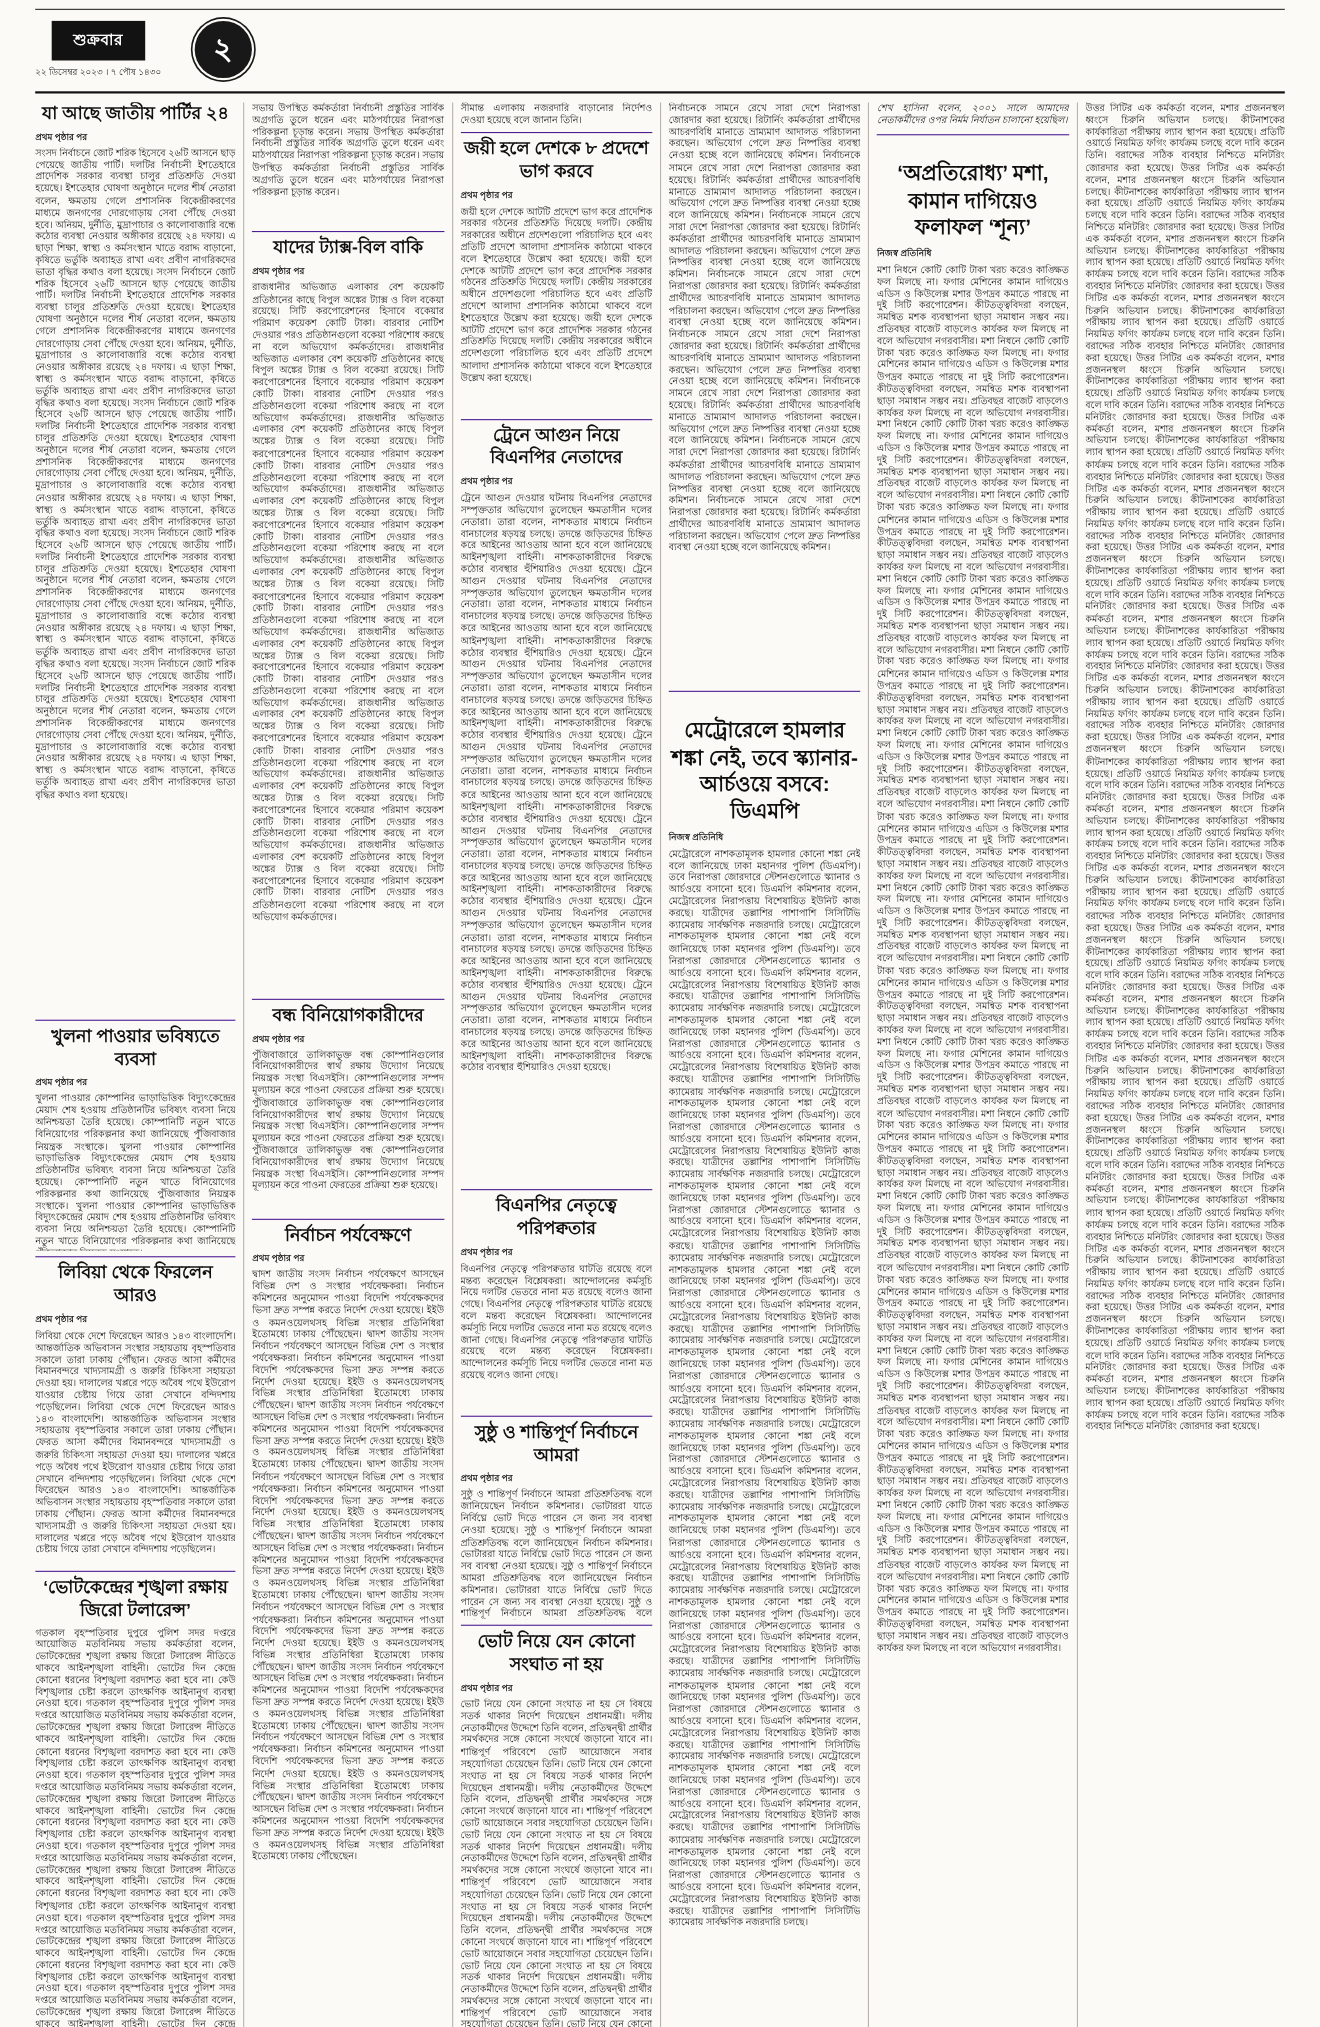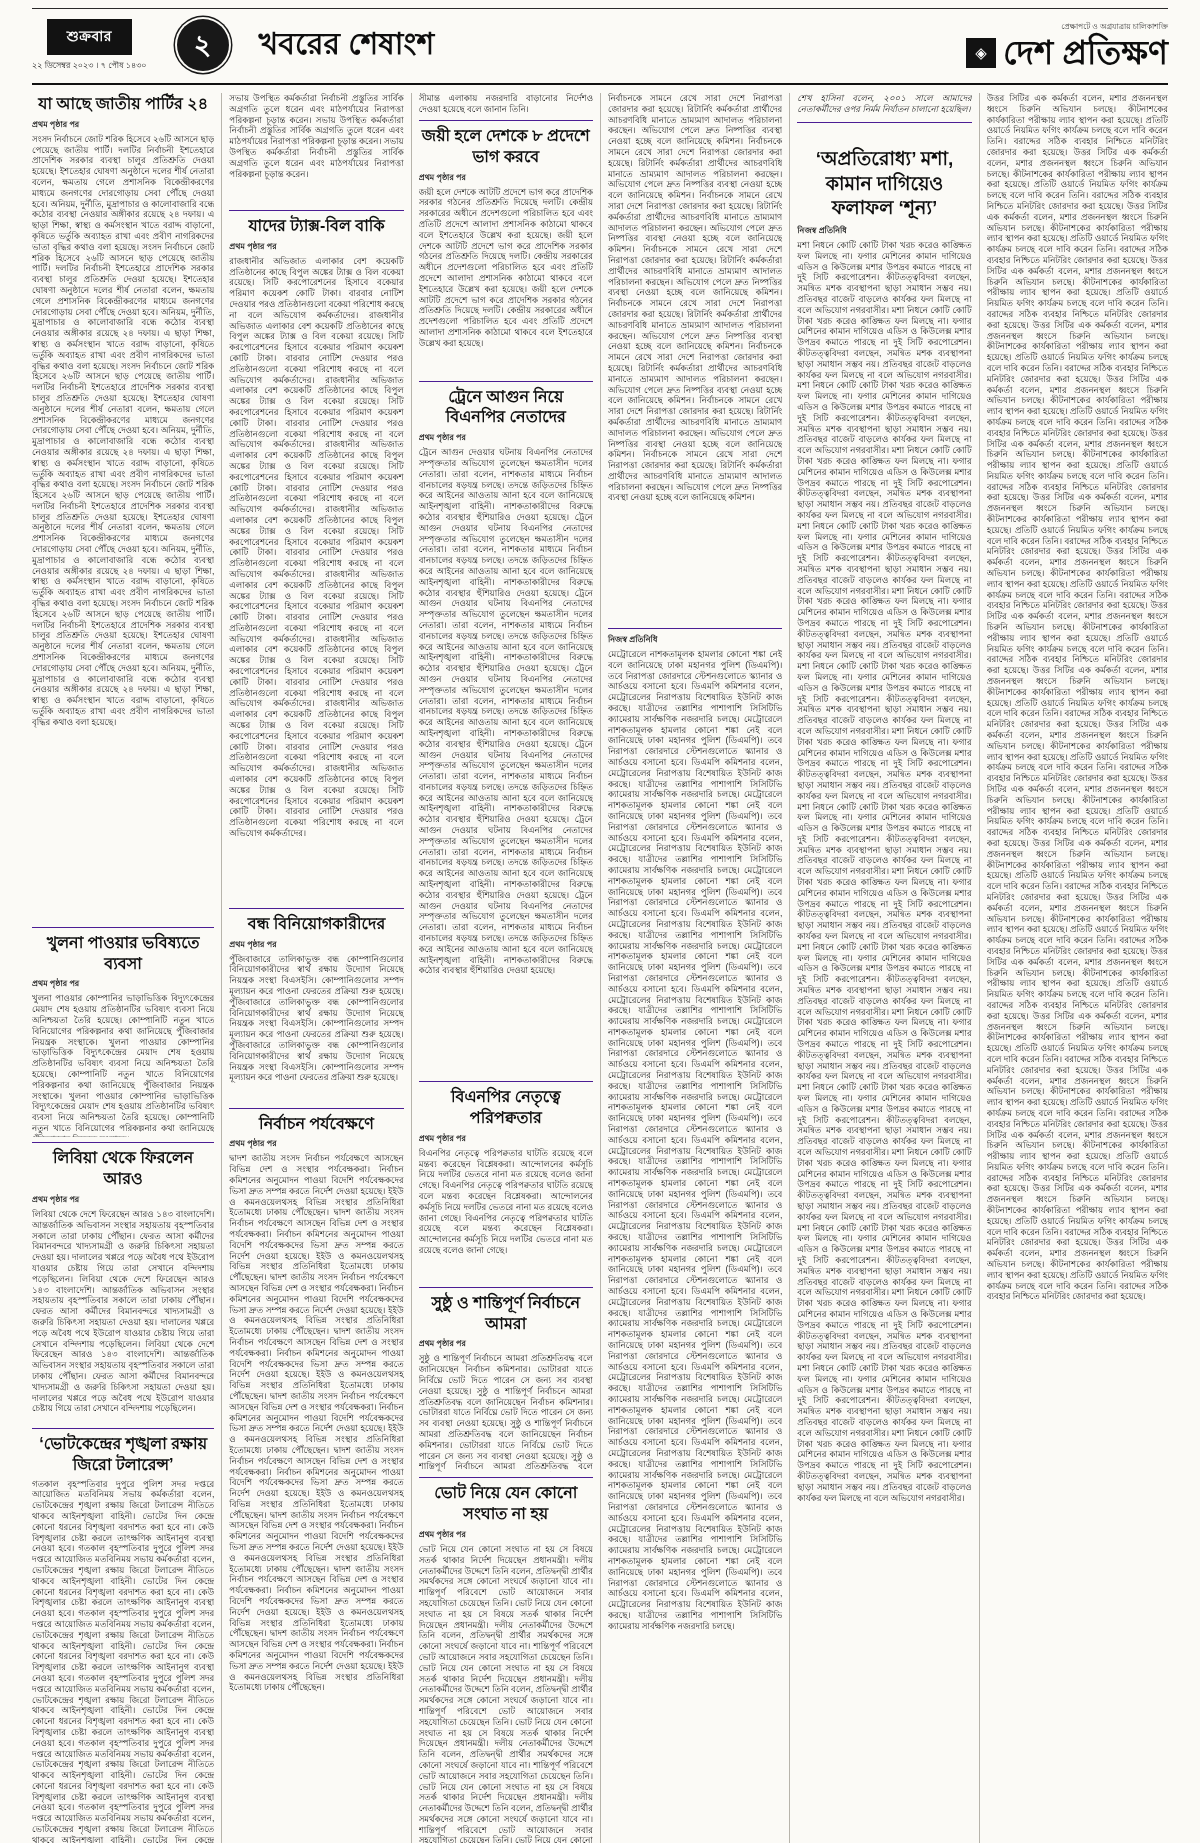--- a/index.html
+++ b/index.html
@@ -58,29 +58,21 @@
       <div class="day-box">
         <span>শুক্রবার</span>
       </div>
       <div class="date-line">২২ ডিসেম্বর ২০২৩ । ৭ পৌষ ১৪৩০</div>
     </div>
 
     <div class="page-num">
       <span class="num">২</span>
     </div>
 
-    <h1 class="section-title">খবরের শেষাংশ</h1>
 
-    <div class="masthead">
-      <div class="tagline">প্রেক্ষাপটে ও অগ্রযাত্রায় চালিকাশক্তি</div>
-      <div class="masthead-row">
-        <span class="logo">◈</span>
-        <span class="masthead-title">দেশ প্রতিক্ষণ</span>
-      </div>
-    </div>
   </header>
 
   <div class="header-rule"></div>
 
   <main class="content" id="columns">
       <div class="col">
         <article class="article">
           <h2 class="headline">যা আছে জাতীয় পার্টির ২৪</h2>
           <div class="dateline">প্রথম পৃষ্ঠার পর</div>
           <p class="body" style="height: 788px;">সংসদ নির্বাচনে জোট শরিক হিসেবে ২৬টি আসনে ছাড় পেয়েছে জাতীয় পার্টি। দলটির নির্বাচনী ইশতেহারে প্রাদেশিক সরকার ব্যবস্থা চালুর প্রতিশ্রুতি দেওয়া হয়েছে। ইশতেহার ঘোষণা অনুষ্ঠানে দলের শীর্ষ নেতারা বলেন, ক্ষমতায় গেলে প্রশাসনিক বিকেন্দ্রীকরণের মাধ্যমে জনগণের দোরগোড়ায় সেবা পৌঁছে দেওয়া হবে। অনিয়ম, দুর্নীতি, মুদ্রাপাচার ও কালোবাজারি বন্ধে কঠোর ব্যবস্থা নেওয়ার অঙ্গীকার রয়েছে ২৪ দফায়। এ ছাড়া শিক্ষা, স্বাস্থ্য ও কর্মসংস্থান খাতে বরাদ্দ বাড়ানো, কৃষিতে ভর্তুকি অব্যাহত রাখা এবং প্রবীণ নাগরিকদের ভাতা বৃদ্ধির কথাও বলা হয়েছে। সংসদ নির্বাচনে জোট শরিক হিসেবে ২৬টি আসনে ছাড় পেয়েছে জাতীয় পার্টি। দলটির নির্বাচনী ইশতেহারে প্রাদেশিক সরকার ব্যবস্থা চালুর প্রতিশ্রুতি দেওয়া হয়েছে। ইশতেহার ঘোষণা অনুষ্ঠানে দলের শীর্ষ নেতারা বলেন, ক্ষমতায় গেলে প্রশাসনিক বিকেন্দ্রীকরণের মাধ্যমে জনগণের দোরগোড়ায় সেবা পৌঁছে দেওয়া হবে। অনিয়ম, দুর্নীতি, মুদ্রাপাচার ও কালোবাজারি বন্ধে কঠোর ব্যবস্থা নেওয়ার অঙ্গীকার রয়েছে ২৪ দফায়। এ ছাড়া শিক্ষা, স্বাস্থ্য ও কর্মসংস্থান খাতে বরাদ্দ বাড়ানো, কৃষিতে ভর্তুকি অব্যাহত রাখা এবং প্রবীণ নাগরিকদের ভাতা বৃদ্ধির কথাও বলা হয়েছে। সংসদ নির্বাচনে জোট শরিক হিসেবে ২৬টি আসনে ছাড় পেয়েছে জাতীয় পার্টি। দলটির নির্বাচনী ইশতেহারে প্রাদেশিক সরকার ব্যবস্থা চালুর প্রতিশ্রুতি দেওয়া হয়েছে। ইশতেহার ঘোষণা অনুষ্ঠানে দলের শীর্ষ নেতারা বলেন, ক্ষমতায় গেলে প্রশাসনিক বিকেন্দ্রীকরণের মাধ্যমে জনগণের দোরগোড়ায় সেবা পৌঁছে দেওয়া হবে। অনিয়ম, দুর্নীতি, মুদ্রাপাচার ও কালোবাজারি বন্ধে কঠোর ব্যবস্থা নেওয়ার অঙ্গীকার রয়েছে ২৪ দফায়। এ ছাড়া শিক্ষা, স্বাস্থ্য ও কর্মসংস্থান খাতে বরাদ্দ বাড়ানো, কৃষিতে ভর্তুকি অব্যাহত রাখা এবং প্রবীণ নাগরিকদের ভাতা বৃদ্ধির কথাও বলা হয়েছে। সংসদ নির্বাচনে জোট শরিক হিসেবে ২৬টি আসনে ছাড় পেয়েছে জাতীয় পার্টি। দলটির নির্বাচনী ইশতেহারে প্রাদেশিক সরকার ব্যবস্থা চালুর প্রতিশ্রুতি দেওয়া হয়েছে। ইশতেহার ঘোষণা অনুষ্ঠানে দলের শীর্ষ নেতারা বলেন, ক্ষমতায় গেলে প্রশাসনিক বিকেন্দ্রীকরণের মাধ্যমে জনগণের দোরগোড়ায় সেবা পৌঁছে দেওয়া হবে। অনিয়ম, দুর্নীতি, মুদ্রাপাচার ও কালোবাজারি বন্ধে কঠোর ব্যবস্থা নেওয়ার অঙ্গীকার রয়েছে ২৪ দফায়। এ ছাড়া শিক্ষা, স্বাস্থ্য ও কর্মসংস্থান খাতে বরাদ্দ বাড়ানো, কৃষিতে ভর্তুকি অব্যাহত রাখা এবং প্রবীণ নাগরিকদের ভাতা বৃদ্ধির কথাও বলা হয়েছে। সংসদ নির্বাচনে জোট শরিক হিসেবে ২৬টি আসনে ছাড় পেয়েছে জাতীয় পার্টি। দলটির নির্বাচনী ইশতেহারে প্রাদেশিক সরকার ব্যবস্থা চালুর প্রতিশ্রুতি দেওয়া হয়েছে। ইশতেহার ঘোষণা অনুষ্ঠানে দলের শীর্ষ নেতারা বলেন, ক্ষমতায় গেলে প্রশাসনিক বিকেন্দ্রীকরণের মাধ্যমে জনগণের দোরগোড়ায় সেবা পৌঁছে দেওয়া হবে। অনিয়ম, দুর্নীতি, মুদ্রাপাচার ও কালোবাজারি বন্ধে কঠোর ব্যবস্থা নেওয়ার অঙ্গীকার রয়েছে ২৪ দফায়। এ ছাড়া শিক্ষা, স্বাস্থ্য ও কর্মসংস্থান খাতে বরাদ্দ বাড়ানো, কৃষিতে ভর্তুকি অব্যাহত রাখা এবং প্রবীণ নাগরিকদের ভাতা বৃদ্ধির কথাও বলা হয়েছে। </p>
@@ -148,20 +140,21 @@
           <h2 class="headline">ভোট নিয়ে যেন কোনো সংঘাত না হয়</h2>
           <div class="dateline">প্রথম পৃষ্ঠার পর</div>
           <p class="body" style="height: 452px;">ভোট নিয়ে যেন কোনো সংঘাত না হয় সে বিষয়ে সতর্ক থাকার নির্দেশ দিয়েছেন প্রধানমন্ত্রী। দলীয় নেতাকর্মীদের উদ্দেশে তিনি বলেন, প্রতিদ্বন্দ্বী প্রার্থীর সমর্থকদের সঙ্গে কোনো সংঘর্ষে জড়ানো যাবে না। শান্তিপূর্ণ পরিবেশে ভোট আয়োজনে সবার সহযোগিতা চেয়েছেন তিনি। ভোট নিয়ে যেন কোনো সংঘাত না হয় সে বিষয়ে সতর্ক থাকার নির্দেশ দিয়েছেন প্রধানমন্ত্রী। দলীয় নেতাকর্মীদের উদ্দেশে তিনি বলেন, প্রতিদ্বন্দ্বী প্রার্থীর সমর্থকদের সঙ্গে কোনো সংঘর্ষে জড়ানো যাবে না। শান্তিপূর্ণ পরিবেশে ভোট আয়োজনে সবার সহযোগিতা চেয়েছেন তিনি। ভোট নিয়ে যেন কোনো সংঘাত না হয় সে বিষয়ে সতর্ক থাকার নির্দেশ দিয়েছেন প্রধানমন্ত্রী। দলীয় নেতাকর্মীদের উদ্দেশে তিনি বলেন, প্রতিদ্বন্দ্বী প্রার্থীর সমর্থকদের সঙ্গে কোনো সংঘর্ষে জড়ানো যাবে না। শান্তিপূর্ণ পরিবেশে ভোট আয়োজনে সবার সহযোগিতা চেয়েছেন তিনি। ভোট নিয়ে যেন কোনো সংঘাত না হয় সে বিষয়ে সতর্ক থাকার নির্দেশ দিয়েছেন প্রধানমন্ত্রী। দলীয় নেতাকর্মীদের উদ্দেশে তিনি বলেন, প্রতিদ্বন্দ্বী প্রার্থীর সমর্থকদের সঙ্গে কোনো সংঘর্ষে জড়ানো যাবে না। শান্তিপূর্ণ পরিবেশে ভোট আয়োজনে সবার সহযোগিতা চেয়েছেন তিনি। ভোট নিয়ে যেন কোনো সংঘাত না হয় সে বিষয়ে সতর্ক থাকার নির্দেশ দিয়েছেন প্রধানমন্ত্রী। দলীয় নেতাকর্মীদের উদ্দেশে তিনি বলেন, প্রতিদ্বন্দ্বী প্রার্থীর সমর্থকদের সঙ্গে কোনো সংঘর্ষে জড়ানো যাবে না। শান্তিপূর্ণ পরিবেশে ভোট আয়োজনে সবার সহযোগিতা চেয়েছেন তিনি। ভোট নিয়ে যেন কোনো সংঘাত না হয় সে বিষয়ে সতর্ক থাকার নির্দেশ দিয়েছেন প্রধানমন্ত্রী। দলীয় নেতাকর্মীদের উদ্দেশে তিনি বলেন, প্রতিদ্বন্দ্বী প্রার্থীর সমর্থকদের সঙ্গে কোনো সংঘর্ষে জড়ানো যাবে না। শান্তিপূর্ণ পরিবেশে ভোট আয়োজনে সবার সহযোগিতা চেয়েছেন তিনি। </p>
         </article>
       </div>
       <div class="col">
         <article class="article">
           <p class="body" style="height: 530px;">নির্বাচনকে সামনে রেখে সারা দেশে নিরাপত্তা জোরদার করা হয়েছে। রিটার্নিং কর্মকর্তারা প্রার্থীদের আচরণবিধি মানাতে ভ্রাম্যমাণ আদালত পরিচালনা করছেন। অভিযোগ পেলে দ্রুত নিষ্পত্তির ব্যবস্থা নেওয়া হচ্ছে বলে জানিয়েছে কমিশন। নির্বাচনকে সামনে রেখে সারা দেশে নিরাপত্তা জোরদার করা হয়েছে। রিটার্নিং কর্মকর্তারা প্রার্থীদের আচরণবিধি মানাতে ভ্রাম্যমাণ আদালত পরিচালনা করছেন। অভিযোগ পেলে দ্রুত নিষ্পত্তির ব্যবস্থা নেওয়া হচ্ছে বলে জানিয়েছে কমিশন। নির্বাচনকে সামনে রেখে সারা দেশে নিরাপত্তা জোরদার করা হয়েছে। রিটার্নিং কর্মকর্তারা প্রার্থীদের আচরণবিধি মানাতে ভ্রাম্যমাণ আদালত পরিচালনা করছেন। অভিযোগ পেলে দ্রুত নিষ্পত্তির ব্যবস্থা নেওয়া হচ্ছে বলে জানিয়েছে কমিশন। নির্বাচনকে সামনে রেখে সারা দেশে নিরাপত্তা জোরদার করা হয়েছে। রিটার্নিং কর্মকর্তারা প্রার্থীদের আচরণবিধি মানাতে ভ্রাম্যমাণ আদালত পরিচালনা করছেন। অভিযোগ পেলে দ্রুত নিষ্পত্তির ব্যবস্থা নেওয়া হচ্ছে বলে জানিয়েছে কমিশন। নির্বাচনকে সামনে রেখে সারা দেশে নিরাপত্তা জোরদার করা হয়েছে। রিটার্নিং কর্মকর্তারা প্রার্থীদের আচরণবিধি মানাতে ভ্রাম্যমাণ আদালত পরিচালনা করছেন। অভিযোগ পেলে দ্রুত নিষ্পত্তির ব্যবস্থা নেওয়া হচ্ছে বলে জানিয়েছে কমিশন। নির্বাচনকে সামনে রেখে সারা দেশে নিরাপত্তা জোরদার করা হয়েছে। রিটার্নিং কর্মকর্তারা প্রার্থীদের আচরণবিধি মানাতে ভ্রাম্যমাণ আদালত পরিচালনা করছেন। অভিযোগ পেলে দ্রুত নিষ্পত্তির ব্যবস্থা নেওয়া হচ্ছে বলে জানিয়েছে কমিশন। নির্বাচনকে সামনে রেখে সারা দেশে নিরাপত্তা জোরদার করা হয়েছে। রিটার্নিং কর্মকর্তারা প্রার্থীদের আচরণবিধি মানাতে ভ্রাম্যমাণ আদালত পরিচালনা করছেন। অভিযোগ পেলে দ্রুত নিষ্পত্তির ব্যবস্থা নেওয়া হচ্ছে বলে জানিয়েছে কমিশন। নির্বাচনকে সামনে রেখে সারা দেশে নিরাপত্তা জোরদার করা হয়েছে। রিটার্নিং কর্মকর্তারা প্রার্থীদের আচরণবিধি মানাতে ভ্রাম্যমাণ আদালত পরিচালনা করছেন। অভিযোগ পেলে দ্রুত নিষ্পত্তির ব্যবস্থা নেওয়া হচ্ছে বলে জানিয়েছে কমিশন। </p>
         </article>
         <article class="article">
+          <h2 class="headline headline-lg">মেট্রোরেলে হামলার শঙ্কা নেই, তবে স্ক্যানার-আর্চওয়ে বসবে: ডিএমপি</h2>
           <div class="dateline">নিজস্ব প্রতিনিধি</div>
           <p class="body" style="height: 1138px;">মেট্রোরেলে নাশকতামূলক হামলার কোনো শঙ্কা নেই বলে জানিয়েছে ঢাকা মহানগর পুলিশ (ডিএমপি)। তবে নিরাপত্তা জোরদারে স্টেশনগুলোতে স্ক্যানার ও আর্চওয়ে বসানো হবে। ডিএমপি কমিশনার বলেন, মেট্রোরেলের নিরাপত্তায় বিশেষায়িত ইউনিট কাজ করছে। যাত্রীদের তল্লাশির পাশাপাশি সিসিটিভি ক্যামেরায় সার্বক্ষণিক নজরদারি চলছে। মেট্রোরেলে নাশকতামূলক হামলার কোনো শঙ্কা নেই বলে জানিয়েছে ঢাকা মহানগর পুলিশ (ডিএমপি)। তবে নিরাপত্তা জোরদারে স্টেশনগুলোতে স্ক্যানার ও আর্চওয়ে বসানো হবে। ডিএমপি কমিশনার বলেন, মেট্রোরেলের নিরাপত্তায় বিশেষায়িত ইউনিট কাজ করছে। যাত্রীদের তল্লাশির পাশাপাশি সিসিটিভি ক্যামেরায় সার্বক্ষণিক নজরদারি চলছে। মেট্রোরেলে নাশকতামূলক হামলার কোনো শঙ্কা নেই বলে জানিয়েছে ঢাকা মহানগর পুলিশ (ডিএমপি)। তবে নিরাপত্তা জোরদারে স্টেশনগুলোতে স্ক্যানার ও আর্চওয়ে বসানো হবে। ডিএমপি কমিশনার বলেন, মেট্রোরেলের নিরাপত্তায় বিশেষায়িত ইউনিট কাজ করছে। যাত্রীদের তল্লাশির পাশাপাশি সিসিটিভি ক্যামেরায় সার্বক্ষণিক নজরদারি চলছে। মেট্রোরেলে নাশকতামূলক হামলার কোনো শঙ্কা নেই বলে জানিয়েছে ঢাকা মহানগর পুলিশ (ডিএমপি)। তবে নিরাপত্তা জোরদারে স্টেশনগুলোতে স্ক্যানার ও আর্চওয়ে বসানো হবে। ডিএমপি কমিশনার বলেন, মেট্রোরেলের নিরাপত্তায় বিশেষায়িত ইউনিট কাজ করছে। যাত্রীদের তল্লাশির পাশাপাশি সিসিটিভি ক্যামেরায় সার্বক্ষণিক নজরদারি চলছে। মেট্রোরেলে নাশকতামূলক হামলার কোনো শঙ্কা নেই বলে জানিয়েছে ঢাকা মহানগর পুলিশ (ডিএমপি)। তবে নিরাপত্তা জোরদারে স্টেশনগুলোতে স্ক্যানার ও আর্চওয়ে বসানো হবে। ডিএমপি কমিশনার বলেন, মেট্রোরেলের নিরাপত্তায় বিশেষায়িত ইউনিট কাজ করছে। যাত্রীদের তল্লাশির পাশাপাশি সিসিটিভি ক্যামেরায় সার্বক্ষণিক নজরদারি চলছে। মেট্রোরেলে নাশকতামূলক হামলার কোনো শঙ্কা নেই বলে জানিয়েছে ঢাকা মহানগর পুলিশ (ডিএমপি)। তবে নিরাপত্তা জোরদারে স্টেশনগুলোতে স্ক্যানার ও আর্চওয়ে বসানো হবে। ডিএমপি কমিশনার বলেন, মেট্রোরেলের নিরাপত্তায় বিশেষায়িত ইউনিট কাজ করছে। যাত্রীদের তল্লাশির পাশাপাশি সিসিটিভি ক্যামেরায় সার্বক্ষণিক নজরদারি চলছে। মেট্রোরেলে নাশকতামূলক হামলার কোনো শঙ্কা নেই বলে জানিয়েছে ঢাকা মহানগর পুলিশ (ডিএমপি)। তবে নিরাপত্তা জোরদারে স্টেশনগুলোতে স্ক্যানার ও আর্চওয়ে বসানো হবে। ডিএমপি কমিশনার বলেন, মেট্রোরেলের নিরাপত্তায় বিশেষায়িত ইউনিট কাজ করছে। যাত্রীদের তল্লাশির পাশাপাশি সিসিটিভি ক্যামেরায় সার্বক্ষণিক নজরদারি চলছে। মেট্রোরেলে নাশকতামূলক হামলার কোনো শঙ্কা নেই বলে জানিয়েছে ঢাকা মহানগর পুলিশ (ডিএমপি)। তবে নিরাপত্তা জোরদারে স্টেশনগুলোতে স্ক্যানার ও আর্চওয়ে বসানো হবে। ডিএমপি কমিশনার বলেন, মেট্রোরেলের নিরাপত্তায় বিশেষায়িত ইউনিট কাজ করছে। যাত্রীদের তল্লাশির পাশাপাশি সিসিটিভি ক্যামেরায় সার্বক্ষণিক নজরদারি চলছে। মেট্রোরেলে নাশকতামূলক হামলার কোনো শঙ্কা নেই বলে জানিয়েছে ঢাকা মহানগর পুলিশ (ডিএমপি)। তবে নিরাপত্তা জোরদারে স্টেশনগুলোতে স্ক্যানার ও আর্চওয়ে বসানো হবে। ডিএমপি কমিশনার বলেন, মেট্রোরেলের নিরাপত্তায় বিশেষায়িত ইউনিট কাজ করছে। যাত্রীদের তল্লাশির পাশাপাশি সিসিটিভি ক্যামেরায় সার্বক্ষণিক নজরদারি চলছে। মেট্রোরেলে নাশকতামূলক হামলার কোনো শঙ্কা নেই বলে জানিয়েছে ঢাকা মহানগর পুলিশ (ডিএমপি)। তবে নিরাপত্তা জোরদারে স্টেশনগুলোতে স্ক্যানার ও আর্চওয়ে বসানো হবে। ডিএমপি কমিশনার বলেন, মেট্রোরেলের নিরাপত্তায় বিশেষায়িত ইউনিট কাজ করছে। যাত্রীদের তল্লাশির পাশাপাশি সিসিটিভি ক্যামেরায় সার্বক্ষণিক নজরদারি চলছে। মেট্রোরেলে নাশকতামূলক হামলার কোনো শঙ্কা নেই বলে জানিয়েছে ঢাকা মহানগর পুলিশ (ডিএমপি)। তবে নিরাপত্তা জোরদারে স্টেশনগুলোতে স্ক্যানার ও আর্চওয়ে বসানো হবে। ডিএমপি কমিশনার বলেন, মেট্রোরেলের নিরাপত্তায় বিশেষায়িত ইউনিট কাজ করছে। যাত্রীদের তল্লাশির পাশাপাশি সিসিটিভি ক্যামেরায় সার্বক্ষণিক নজরদারি চলছে। মেট্রোরেলে নাশকতামূলক হামলার কোনো শঙ্কা নেই বলে জানিয়েছে ঢাকা মহানগর পুলিশ (ডিএমপি)। তবে নিরাপত্তা জোরদারে স্টেশনগুলোতে স্ক্যানার ও আর্চওয়ে বসানো হবে। ডিএমপি কমিশনার বলেন, মেট্রোরেলের নিরাপত্তায় বিশেষায়িত ইউনিট কাজ করছে। যাত্রীদের তল্লাশির পাশাপাশি সিসিটিভি ক্যামেরায় সার্বক্ষণিক নজরদারি চলছে। মেট্রোরেলে নাশকতামূলক হামলার কোনো শঙ্কা নেই বলে জানিয়েছে ঢাকা মহানগর পুলিশ (ডিএমপি)। তবে নিরাপত্তা জোরদারে স্টেশনগুলোতে স্ক্যানার ও আর্চওয়ে বসানো হবে। ডিএমপি কমিশনার বলেন, মেট্রোরেলের নিরাপত্তায় বিশেষায়িত ইউনিট কাজ করছে। যাত্রীদের তল্লাশির পাশাপাশি সিসিটিভি ক্যামেরায় সার্বক্ষণিক নজরদারি চলছে। </p>
         </article>
       </div>
       <div class="col">
         <article class="article">
           <p class="body" style="height: 24px; font-style: italic;">শেখ হাসিনা বলেন, ২০০১ সালে আমাদের নেতাকর্মীদের ওপর নির্মম নির্যাতন চালানো হয়েছিল। </p>
         </article>
         <article class="article">
           <h2 class="headline headline-lg">‘অপ্রতিরোধ্য’ মশা, কামান দাগিয়েও ফলাফল ‘শূন্য’</h2>

